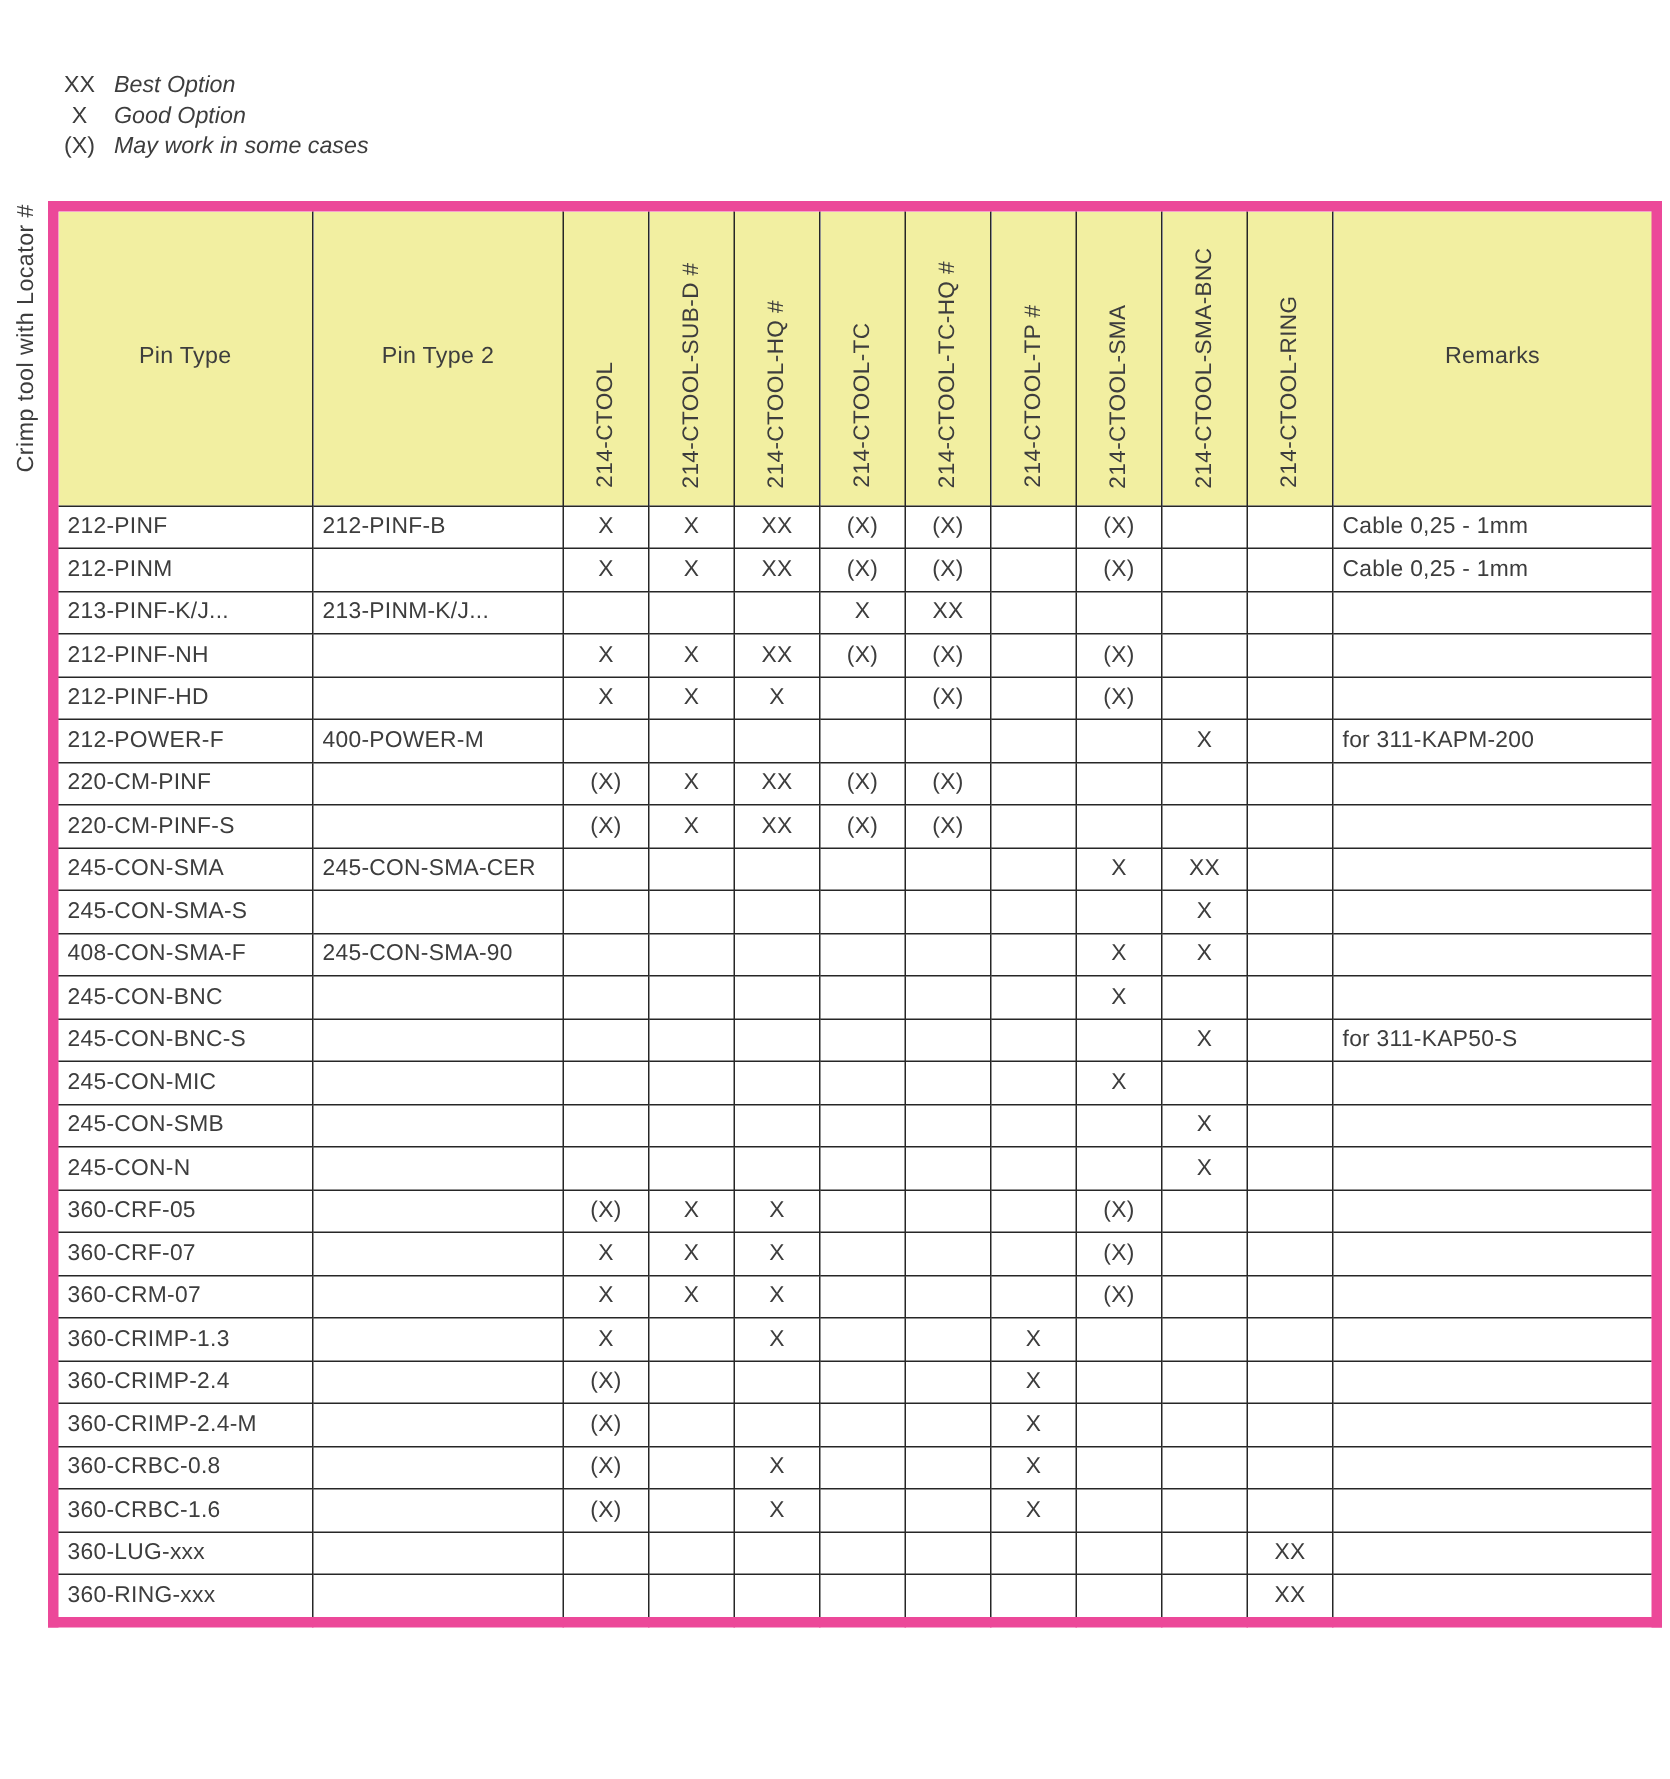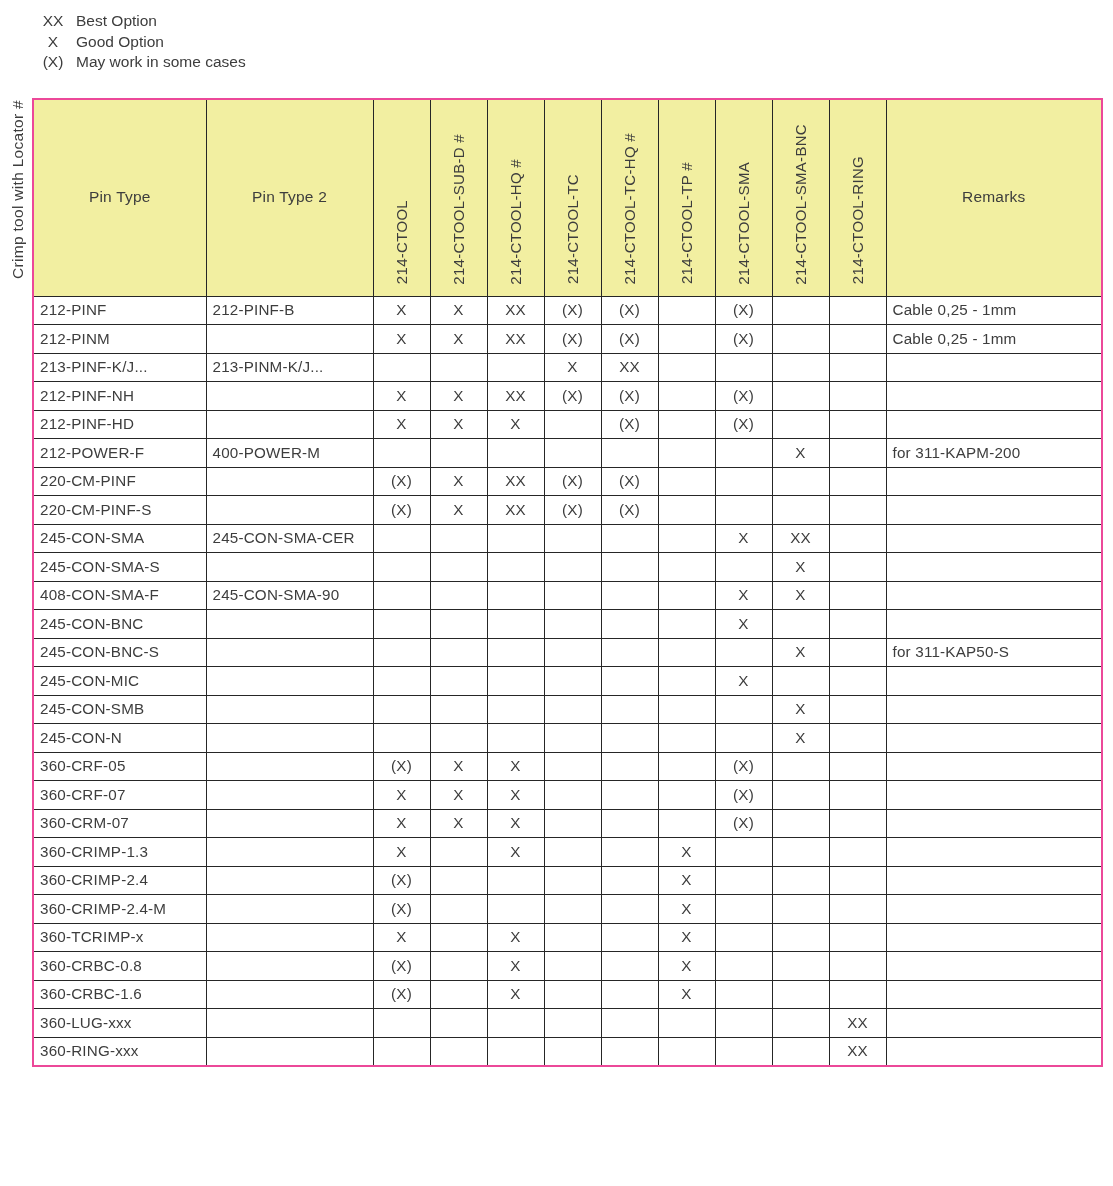--- a/index.html
+++ b/index.html
@@ -9,35 +9,36 @@
     height: 1186px;
     background: #ffffff;
     font-family: "Liberation Sans", sans-serif;
     color: #3d3d3d;
     overflow: hidden;
   }
   .page {
     width: 1113px;
     height: 1104px;
     position: relative;
+    margin-top: 36px;
   }
   
   .legend {
     padding: 11px 0 0 36px;
     font-size: 15.5px;
     line-height: 20.5px;
   }
   .legend-row { display: flex; }
   .legend-sym {
     width: 34px;
     text-align: center;
     margin-right: 6px;
     flex: 0 0 auto;
   }
-  .legend-label { white-space: nowrap; }
+  .legend-label { white-space: nowrap; font-style: italic; }
 
   
   .layout {
     display: flex;
     margin-top: 25px;
     margin-left: 4px;
   }
   .side-label-col {
     width: 28px;
     flex: 0 0 auto;
@@ -51,21 +52,21 @@
     white-space: nowrap;
     font-size: 15.5px;
     letter-spacing: 0.3px;
     margin-top: 2px;
   }
 
   
   table.matrix {
     border-collapse: collapse;
     table-layout: fixed;
-    border: 2px solid #ec4899;
+    border: 7px solid #ec4899;
     padding-left: 23px;
   }
   table.matrix th, table.matrix td {
     border: 1px solid #262626;
     font-weight: normal;
     line-height: 1.05;
     overflow: hidden;
   }
   thead th {
     background: #f2efa1;
@@ -475,34 +476,20 @@
             <td class="val-cell"></td>
             <td class="val-cell"></td>
             <td class="val-cell"></td>
             <td class="val-cell">X</td>
             <td class="val-cell"></td>
             <td class="val-cell"></td>
             <td class="val-cell"></td>
             <td class="remarks-cell"></td>
           </tr>
           <tr>
-            <td class="name-cell">360-TCRIMP-x</td>
-            <td class="name-cell"></td>
-            <td class="val-cell">X</td>
-            <td class="val-cell"></td>
-            <td class="val-cell">X</td>
-            <td class="val-cell"></td>
-            <td class="val-cell"></td>
-            <td class="val-cell">X</td>
-            <td class="val-cell"></td>
-            <td class="val-cell"></td>
-            <td class="val-cell"></td>
-            <td class="remarks-cell"></td>
-          </tr>
-          <tr>
             <td class="name-cell">360-CRBC-0.8</td>
             <td class="name-cell"></td>
             <td class="val-cell">(X)</td>
             <td class="val-cell"></td>
             <td class="val-cell">X</td>
             <td class="val-cell"></td>
             <td class="val-cell"></td>
             <td class="val-cell">X</td>
             <td class="val-cell"></td>
             <td class="val-cell"></td>

